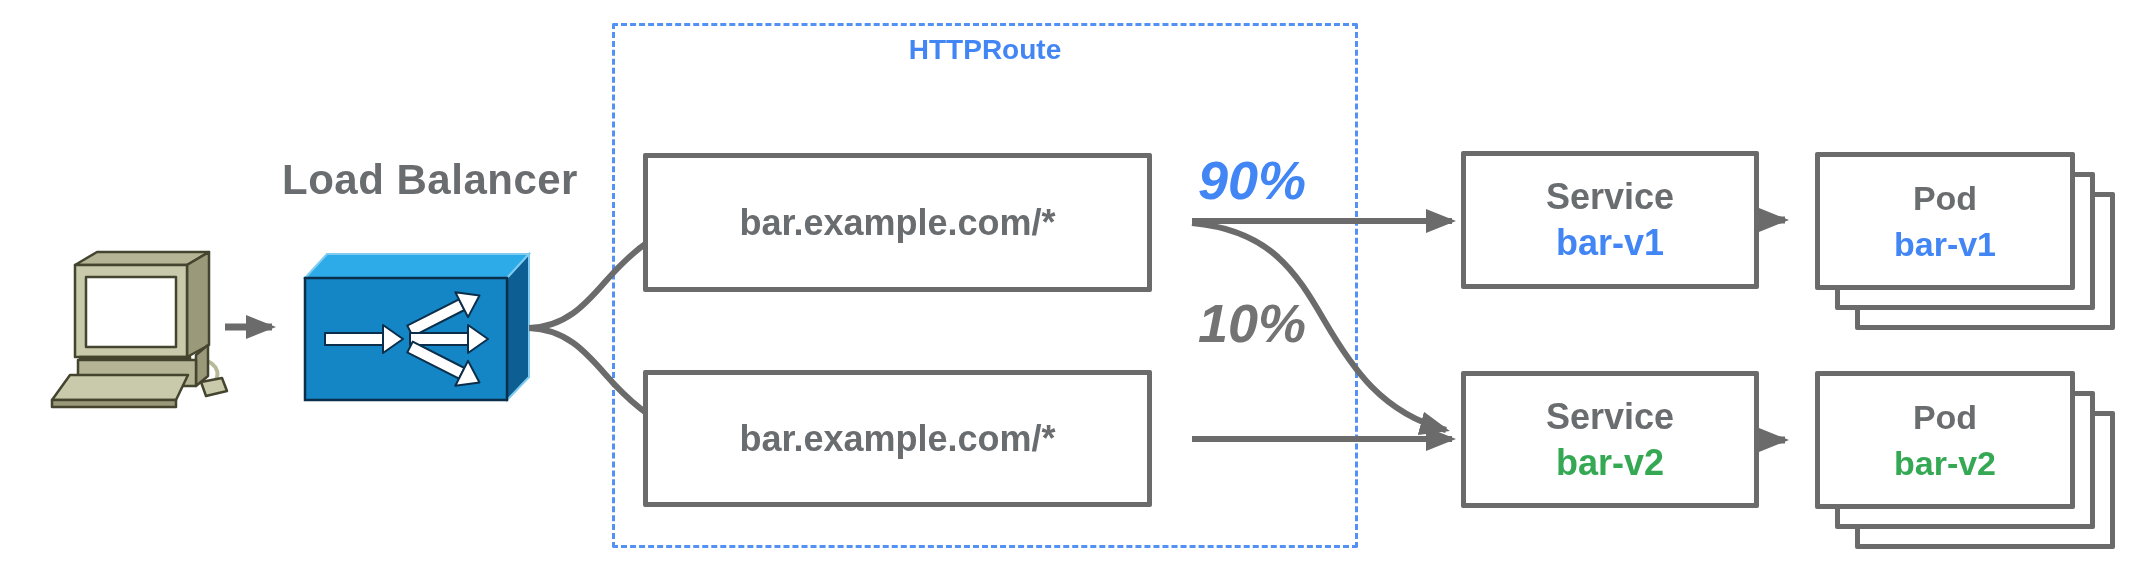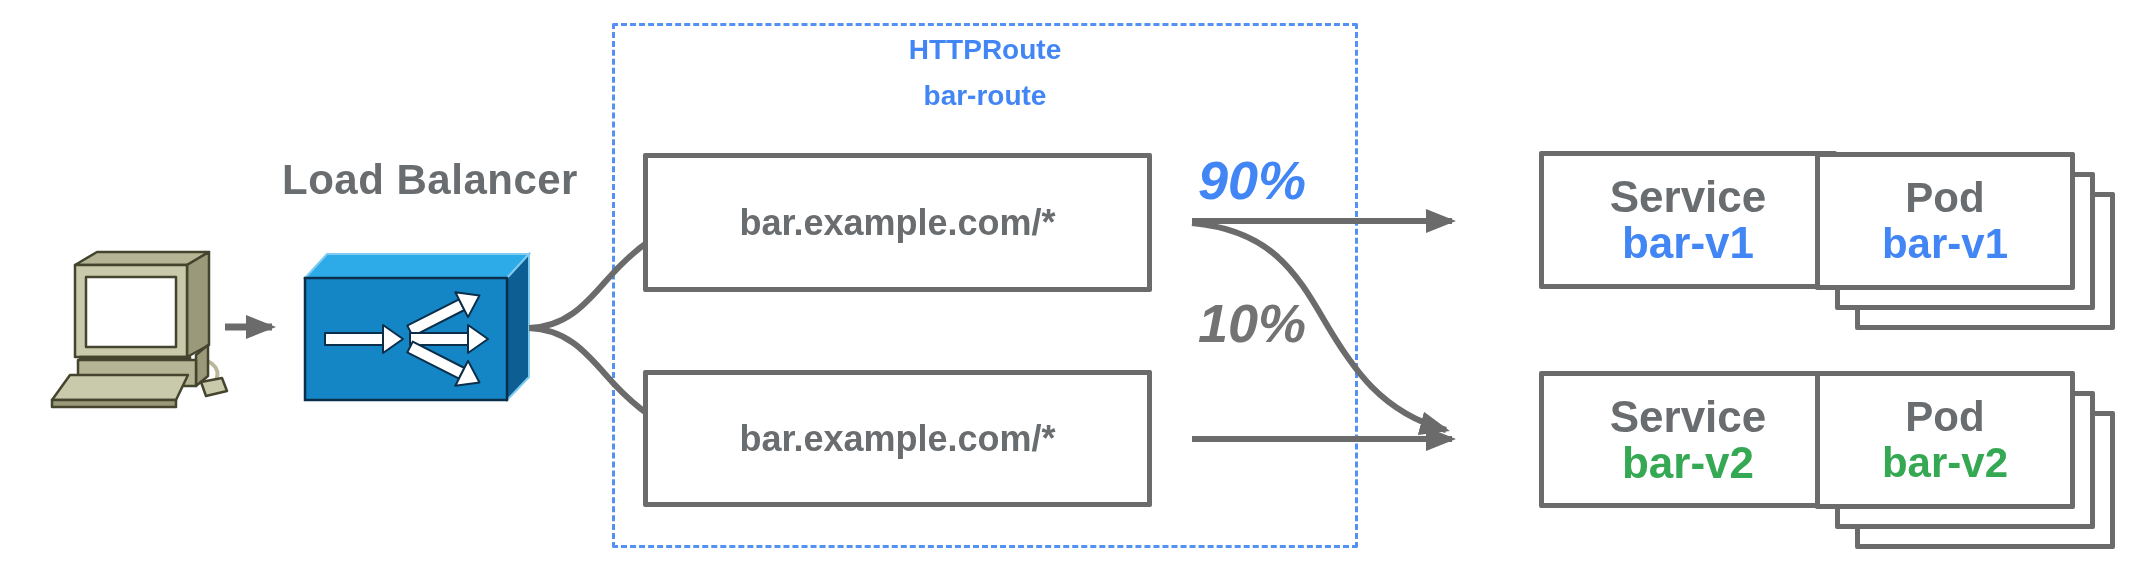--- a/index.html
+++ b/index.html
@@ -25,31 +25,31 @@
     background:#ffffff;border:5px solid #6b6b6b;box-sizing:border-box;z-index:2;
     display:flex;flex-direction:column;align-items:center;justify-content:center;
     text-align:center;border-radius:2px;
   }
   .rule-box{left:643px;width:509px;font-size:36px;font-weight:bold;color:#6a6d70;line-height:44px;}
   .rule-1{top:153px;height:139px;}
   .rule-2{top:370px;height:137px;}
   .pct{z-index:2;font-size:54px;font-weight:bold;width:120px;font-style:italic;}
   .pct-90{left:1198px;top:149px;color:#4285f4;}
   .pct-10{left:1198px;top:292px;color:#34a853;}
-  .svc-box{left:1539px;width:298px;font-size:44px;font-weight:bold;color:#6a6d70;line-height:46px;}
+  .svc-box{left:1461px;width:298px;font-size:36px;font-weight:bold;color:#6a6d70;line-height:46px;}
   .svc-1{top:151px;height:138px;}
   .svc-2{top:371px;height:137px;}
   .pod-stack{z-index:2;width:302px;height:180px;}
   .pod-stack-1{left:1815px;top:152px;}
   .pod-stack-2{left:1815px;top:371px;}
   .pod-card{
     position:absolute;width:260px;height:138px;background:#fff;
     border:5px solid #6b6b6b;box-sizing:border-box;border-radius:2px;
     display:flex;flex-direction:column;align-items:center;justify-content:center;
-    font-size:42px;font-weight:bold;color:#6a6d70;line-height:46px;text-align:left;
+    font-size:34px;font-weight:bold;color:#6a6d70;line-height:46px;text-align:left;
   }
   .pod-back2{left:40px;top:40px;}
   .pod-back1{left:20px;top:20px;}
   .pod-front{left:0;top:0;}
   .name-line{display:block;}
 </style>
 </head>
 <body>
 
 <div id="canvas">
@@ -117,21 +117,20 @@
     <line x1="1192" y1="439" x2="1452" y2="439" stroke="#6b6b6b" stroke-width="6" marker-end="url(#ah)"></line>
 
     <line x1="1761" y1="220" x2="1785" y2="220" stroke="#6b6b6b" stroke-width="7" marker-end="url(#ah)"></line>
     <line x1="1761" y1="440" x2="1785" y2="440" stroke="#6b6b6b" stroke-width="7" marker-end="url(#ah)"></line>
   </svg>
 
   <div class="abs lb-label">Load Balancer</div>
 
   <div class="abs route-title">
     <div style="color: rgb(66, 133, 244);">HTTPRoute</div>
-    <div style="color: rgb(66, 133, 244);">bar-route</div>
   </div>
 
   <div class="abs node rule-box rule-1">
     <div>bar.example.com/*</div>
     <div></div>
   </div>
 
   <div class="abs node rule-box rule-2">
     <div>bar.example.com/*</div>
   </div>

